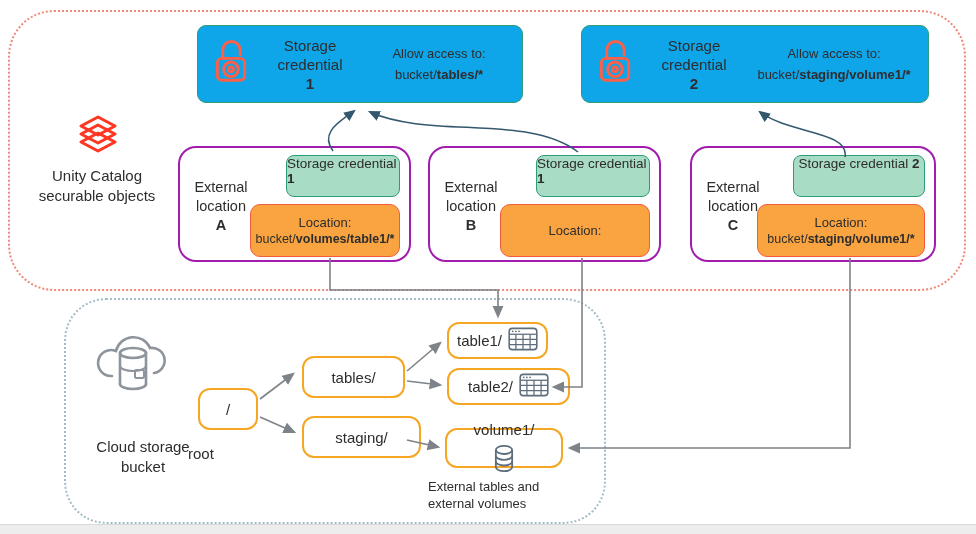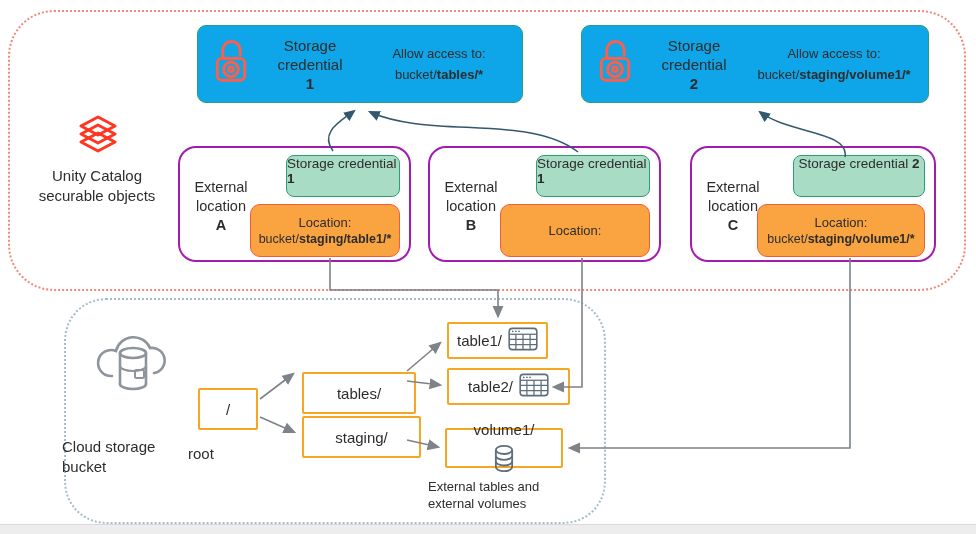--- a/index.html
+++ b/index.html
@@ -24,27 +24,27 @@
   .loc-col{position:absolute;top:7px;right:9px;width:150px;}
   .loc-col.wide{width:168px;}
   .chip-green{border:1.6px solid #2d9d78;background:#a9dcc5;border-radius:8px;height:42px;
               display:flex;justify-content:center;font-size:13.5px;box-sizing:border-box;margin-left:36px;}
   .chip-orange{border:1.6px solid #f25c3e;background:#f9a440;border-radius:10px;height:53px;margin-top:7px;
                display:flex;flex-direction:column;align-items:center;justify-content:center;
                font-size:13px;line-height:17px;box-sizing:border-box;}
   .chip-orange .path{font-size:12.5px;}
 
   
-  .node{border:2px solid #f5a623;border-radius:2px;background:#fff;box-sizing:border-box;
+  .node{border:2px solid #f5a623;border-radius:12px;background:#fff;box-sizing:border-box;
         display:flex;align-items:center;justify-content:center;gap:6px;font-size:15px;}
   .caption{text-align:left;font-size:15px;line-height:20px;}
   .caption.small{font-size:13px;line-height:17px;}
 
   .uc-label{left:16px;top:166px;width:162px;text-align:center;font-size:15px;line-height:20px;}
-  .cloud-label{left:62px;top:437px;width:162px;font-size:15px;line-height:20px;}
+  .cloud-label{left:62px;top:437px;width:162px;text-align:center;font-size:15px;line-height:20px;}
 
   svg.overlay{position:absolute;left:0;top:0;pointer-events:none;}
   .bottom-strip{left:0;top:524px;width:976px;height:10px;background:#ededed;border-top:1px solid #d9d9d9;}
 </style>
 </head>
 <body>
 
 <div class="stage">
 
   <div class="abs uc-region"></div>
@@ -113,21 +113,21 @@
       <div>External</div>
       <div>location</div>
       <b>A</b>
     </div>
     <div class="loc-col">
       <div class="chip-green">
         <span><span>Storage credential </span><b>1</b></span>
       </div>
       <div class="chip-orange">
         <div>Location:</div>
-        <div class="path"><span>bucket/</span><b>staging/table1/*</b></div>
+        <div class="path"><span>bucket/</span><b>volumes/table1/*</b></div>
       </div>
     </div>
   </div>
 
   <div class="abs loc-card" style="left:428px;top:146px;width:233px;height:116px;">
     <div class="loc-label">
       <div>External</div>
       <div>location</div>
       <b>B</b>
     </div>
@@ -175,21 +175,21 @@
     <div>bucket</div>
   </div>
 
   <div class="abs node" style="left:198px;top:388px;width:60px;height:42px;">
     <span>/</span>
   </div>
   <div class="abs caption" style="left:188px;top:444px;width:80px;">
     <span>root</span>
   </div>
 
-  <div class="abs node" style="left:302px;top:372px;width:114px;height:42px;">
+  <div class="abs node" style="left:302px;top:356px;width:103px;height:42px;">
     <span>tables/</span>
   </div>
   <div class="abs node" style="left:302px;top:416px;width:119px;height:42px;">
     <span>staging/</span>
   </div>
 
   <div class="abs node" style="left:447px;top:322px;width:101px;height:37px;">
     <span>table1/</span>
     <span>
       <svg width="30" height="24" viewBox="0 0 38 30">

